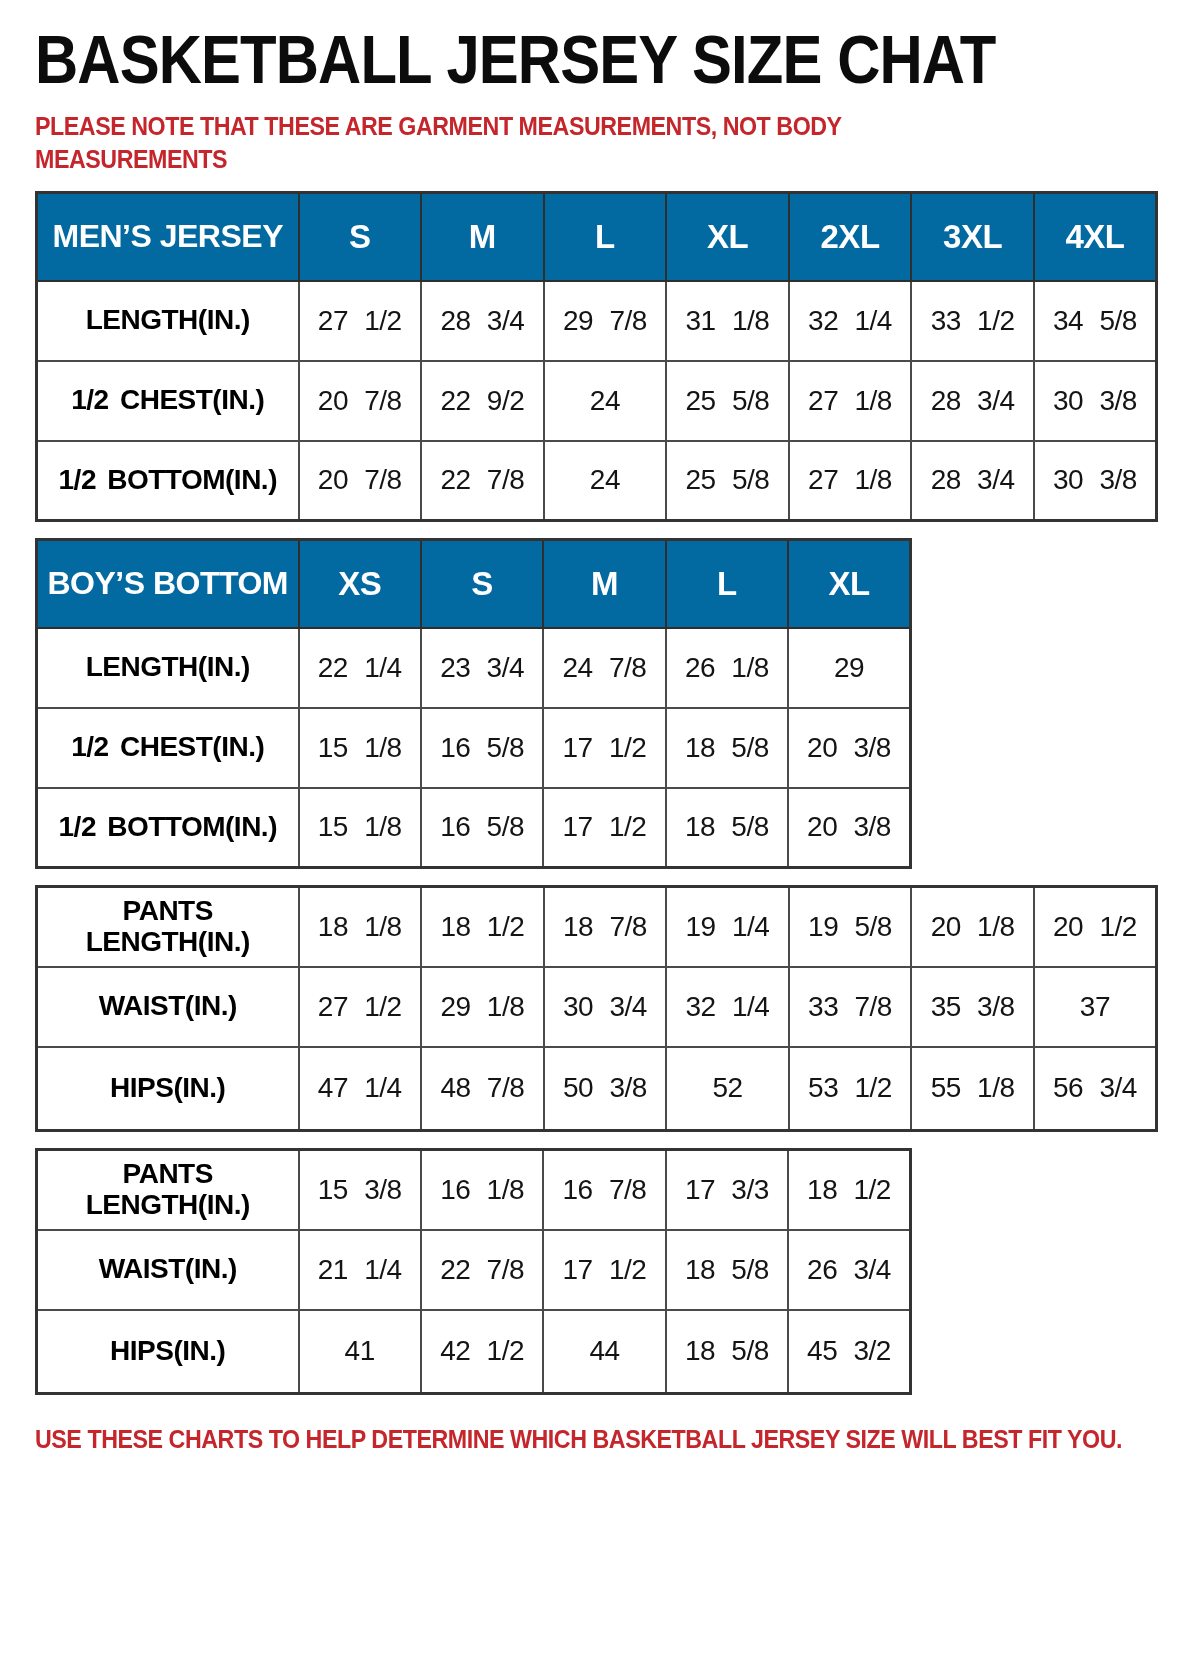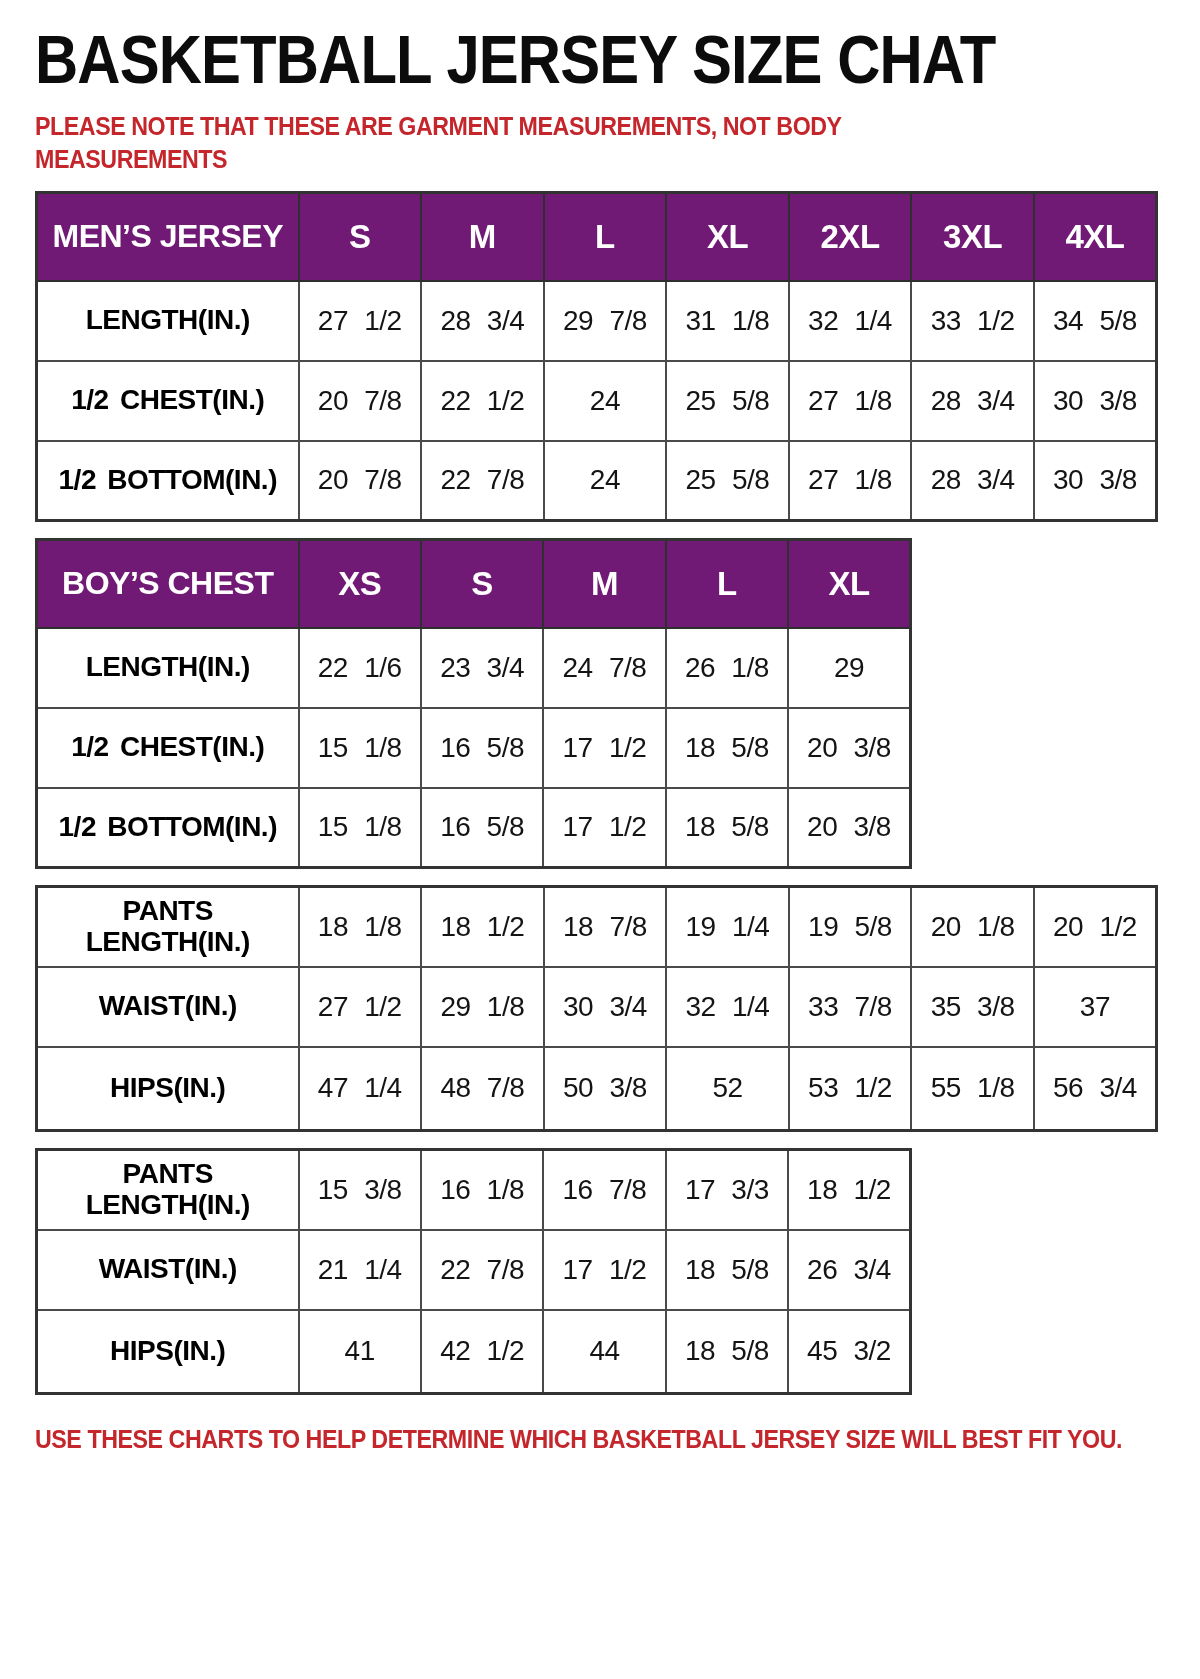--- a/index.html
+++ b/index.html
@@ -36,21 +36,21 @@
   table.cols7 { width:1123px; }
   table.cols5 { width:877px; }
   col.label-col { width:262px; }
   .size-table th, .size-table td {
     border:2px solid #4a4a4a;
     text-align:center; vertical-align:middle;
     overflow:hidden;
   }
   .size-table tr.head { height:88px; }
   .size-table tr.head th {
-    background:#701a75; color:#ffffff;
+    background:#0369a1; color:#ffffff;
     font-size:33px; font-weight:bold; letter-spacing:-0.5px;
     border-color:#2e2e2e;
   }
   .size-table tr.head th.table-name { font-size:32px; }
   .size-table tr.r  { height:80px; }
   .size-table tr.r-tall { height:80px; }
   .size-table tr.r-hips { height:84px; }
   td.row-label {
     font-weight:bold; font-size:28px; color:#000000;
     letter-spacing:-0.5px; word-spacing:4px; line-height:1.1;
@@ -96,21 +96,21 @@
       <td class="val">28 3/4</td>
       <td class="val">29 7/8</td>
       <td class="val">31 1/8</td>
       <td class="val">32 1/4</td>
       <td class="val">33 1/2</td>
       <td class="val">34 5/8</td>
     </tr>
     <tr class="r">
       <td class="row-label">1/2 CHEST(IN.)</td>
       <td class="val">20 7/8</td>
-      <td class="val">22 1/2</td>
+      <td class="val">22 9/2</td>
       <td class="val">24</td>
       <td class="val">25 5/8</td>
       <td class="val">27 1/8</td>
       <td class="val">28 3/4</td>
       <td class="val">30 3/8</td>
     </tr>
     <tr class="r">
       <td class="row-label">1/2 BOTTOM(IN.)</td>
       <td class="val">20 7/8</td>
       <td class="val">22 7/8</td>
@@ -127,30 +127,30 @@
   <colgroup>
       <col class="label-col">
       <col>
       <col>
       <col>
       <col>
       <col>
     </colgroup>
   <tbody>
     <tr class="head">
-      <th class="table-name">BOY’S CHEST</th>
+      <th class="table-name">BOY’S BOTTOM</th>
       <th>XS</th>
       <th>S</th>
       <th>M</th>
       <th>L</th>
       <th>XL</th>
     </tr>
     <tr class="r">
       <td class="row-label">LENGTH(IN.)</td>
-      <td class="val">22 1/6</td>
+      <td class="val">22 1/4</td>
       <td class="val">23 3/4</td>
       <td class="val">24 7/8</td>
       <td class="val">26 1/8</td>
       <td class="val">29</td>
     </tr>
     <tr class="r">
       <td class="row-label">1/2 CHEST(IN.)</td>
       <td class="val">15 1/8</td>
       <td class="val">16 5/8</td>
       <td class="val">17 1/2</td>

